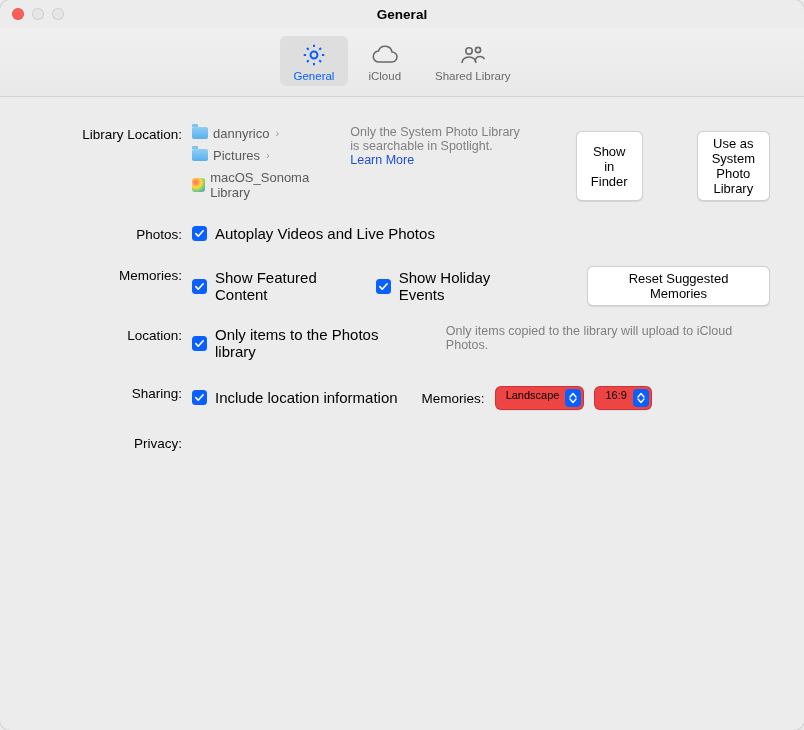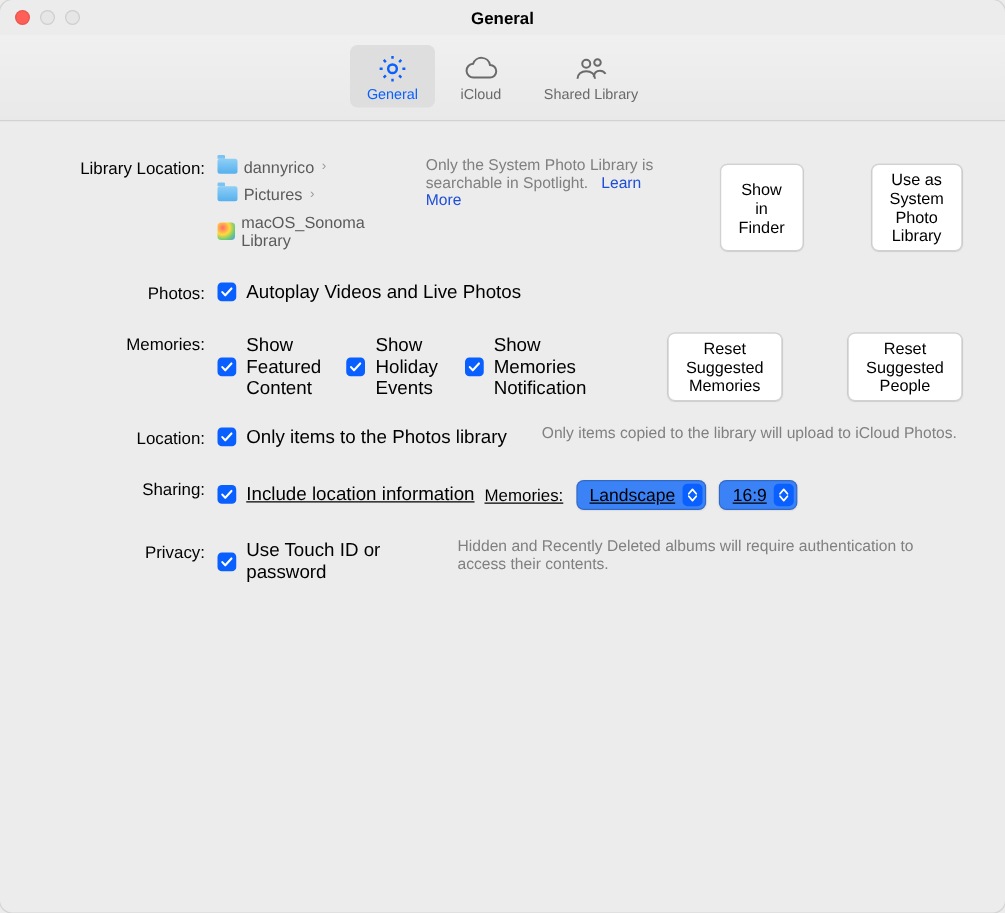--- a/index.html
+++ b/index.html
@@ -64,21 +64,21 @@
   }
   .tool-item.selected {
     background: #dedede;
     color: #0a60ff;
   }
   .tool-item .icon-wrap { height: 26px; display:flex; align-items:center; justify-content:center; }
   .tool-label { font-size: 11.5px; }
 
   
   .content {
-    padding: 28px 34px 20px 16px;
+    padding: 28px 34px 20px 34px;
   }
   .row {
     display: flex;
     align-items: flex-start;
     margin-bottom: 10px;
   }
   .row-label {
     width: 158px;
     text-align: right;
     padding-right: 10px;
@@ -158,26 +158,26 @@
     flex-shrink:0;
   }
   .chk svg { width:11px; height:11px; }
 
   .sub-hint { color:#808080; font-size:12.5px; margin-top:-2px; margin-left:22px;}
 
   
   .select-row { display:flex; align-items:center; gap:10px; margin-top:2px;}
   .select-label { font-size:13.5px; }
   .popup {
-    display:flex; align-items:center;
-    background:#3b82f6;
+    display:flex; 
+    background:#ef4444;
     border:0.5px solid rgba(0,0,0,0.18);
     border-radius:6px;
     padding:2px 2px 2px 10px;
-    font-size:14px;
+    font-size:11px;
     box-shadow: 0 0.5px 1px rgba(0,0,0,0.07);
     gap:6px;
   }
   .popup-arrows {
     width:16px; height:18px;
     background:#0a60ff;
     border-radius:4px;
     display:flex; flex-direction:column;
     align-items:center; justify-content:center;
     gap:0;
@@ -292,30 +292,21 @@
         <span>Show Featured Content</span>
       </label>
       <label class="check-line">
         <span class="chk">
             <svg viewBox="0 0 12 12">
               <path d="M2 6.2 4.6 9 10 3" stroke="#fff" stroke-width="1.8" fill="none" stroke-linecap="round" stroke-linejoin="round"></path>
             </svg>
           </span>
         <span>Show Holiday Events</span>
       </label>
-      <label class="check-line">
-        <span class="chk">
-            <svg viewBox="0 0 12 12">
-              <path d="M2 6.2 4.6 9 10 3" stroke="#fff" stroke-width="1.8" fill="none" stroke-linecap="round" stroke-linejoin="round"></path>
-            </svg>
-          </span>
-        <span>Show Memories Notification</span>
-      </label>
       <div><button class="btn">Reset Suggested Memories</button></div>
-      <div><button class="btn">Reset Suggested People</button></div>
     </div>
   </div>
 
   <div style="height:10px;"></div>
 
   <div class="row">
     <div class="row-label">Location:</div>
     <div class="row-body">
       <label class="check-line">
         <span class="chk">
@@ -326,21 +317,21 @@
         <span>Only items to the Photos library</span>
       </label>
       <div class="sub-hint">Only items copied to the library will upload to iCloud Photos.</div>
     </div>
   </div>
 
   <div class="section-gap"></div>
 
   <div class="row">
     <div class="row-label">Sharing:</div>
-    <div class="row-body" style="gap:8px;text-decoration:underline;">
+    <div class="row-body" style="gap:24px;">
       <label class="check-line">
         <span class="chk">
             <svg viewBox="0 0 12 12">
               <path d="M2 6.2 4.6 9 10 3" stroke="#fff" stroke-width="1.8" fill="none" stroke-linecap="round" stroke-linejoin="round"></path>
             </svg>
           </span>
         <span>Include location information</span>
       </label>
       <div class="select-row">
         <span class="select-label">Memories:</span>
@@ -367,26 +358,15 @@
           </span>
         </div>
       </div>
     </div>
   </div>
 
   <div class="section-gap"></div>
 
   <div class="row">
     <div class="row-label">Privacy:</div>
-    <div class="row-body">
-      <label class="check-line">
-        <span class="chk">
-            <svg viewBox="0 0 12 12">
-              <path d="M2 6.2 4.6 9 10 3" stroke="#fff" stroke-width="1.8" fill="none" stroke-linecap="round" stroke-linejoin="round"></path>
-            </svg>
-          </span>
-        <span>Use Touch ID or password</span>
-      </label>
-      <div class="sub-hint" style="max-width:510px;">Hidden and Recently Deleted albums will require authentication to access their contents.</div>
-    </div>
   </div>
 
 </div>
 
 </body></html>

